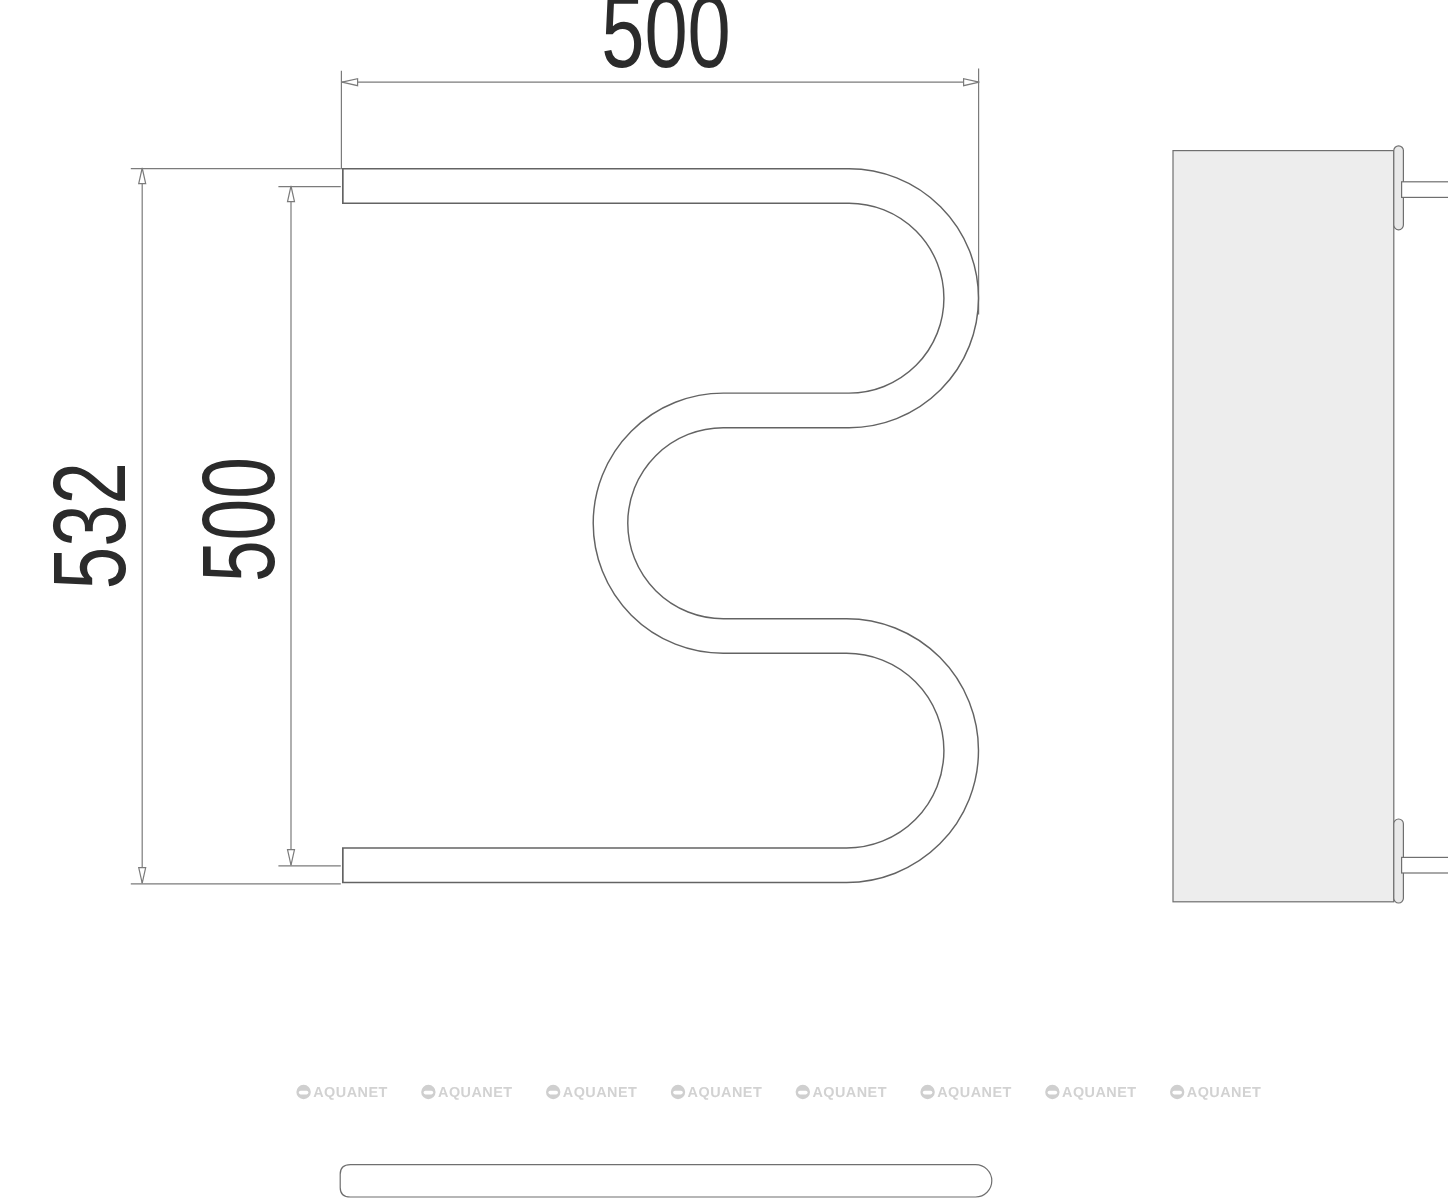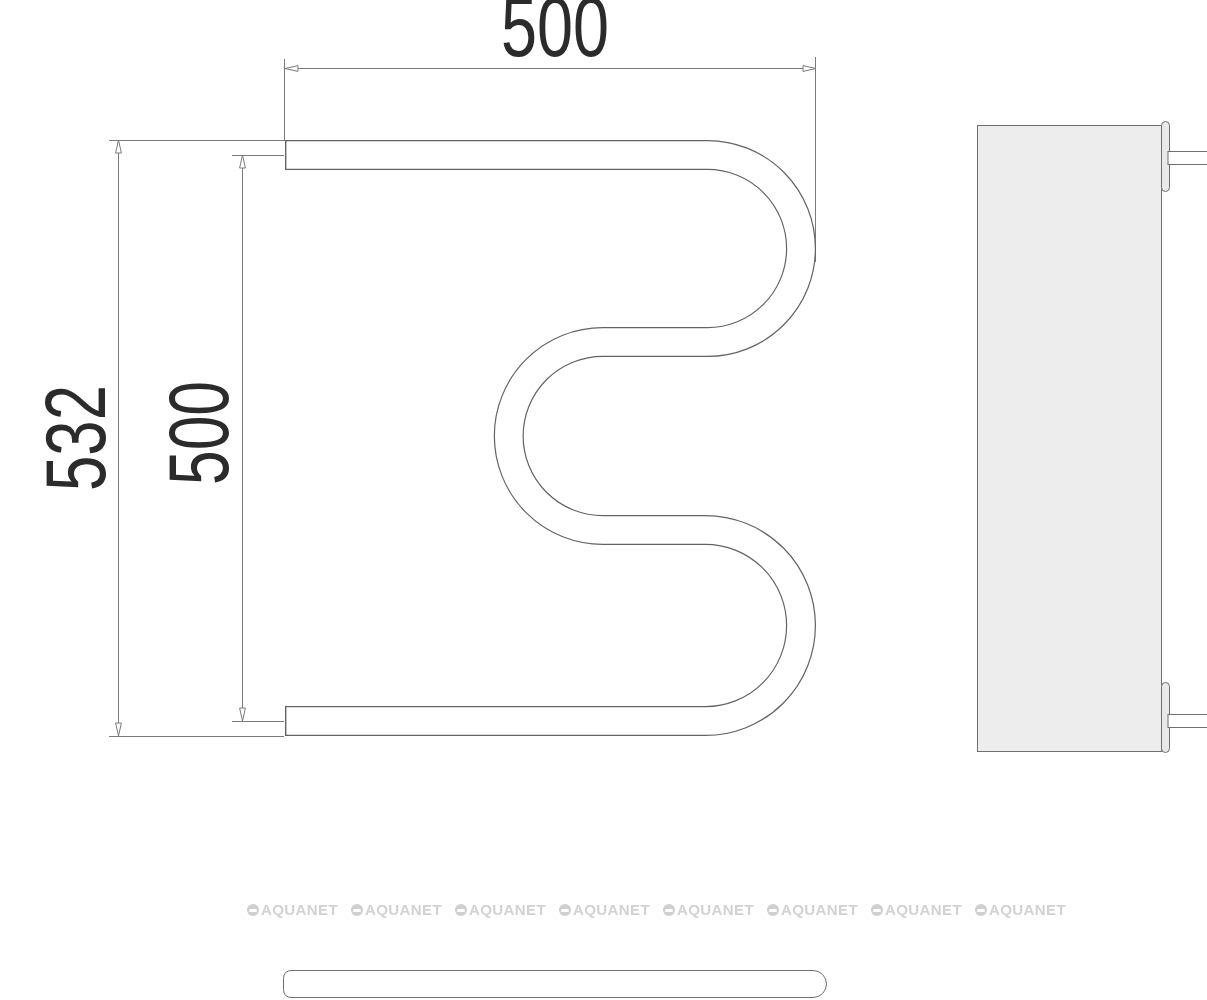--- a/index.html
+++ b/index.html
@@ -19,21 +19,21 @@
   .wm-item{width:104px;display:flex;align-items:center;height:16px;}
   .wm-icon{
     width:12px;height:12px;border-radius:50%;background:#cfcfcf;
     position:relative;flex:0 0 auto;
   }
   .wm-bar{
     position:absolute;left:2px;top:4.5px;width:8px;height:3px;
     background:#fff;border-radius:1.5px;display:block;
   }
   .wm-label{
-    margin-left:2px;font-size:15px;font-weight:600;letter-spacing:.4px;
+    margin-left:2px;font-size:12px;font-weight:600;letter-spacing:.4px;
     color:#d2d2d2;line-height:16px;white-space:nowrap;
   }
 </style>
 </head>
 <body>
 
 <div class="canvas">
 
   <svg class="drawing-svg" width="1207" height="1000" viewBox="0 0 1207 1000">
 

